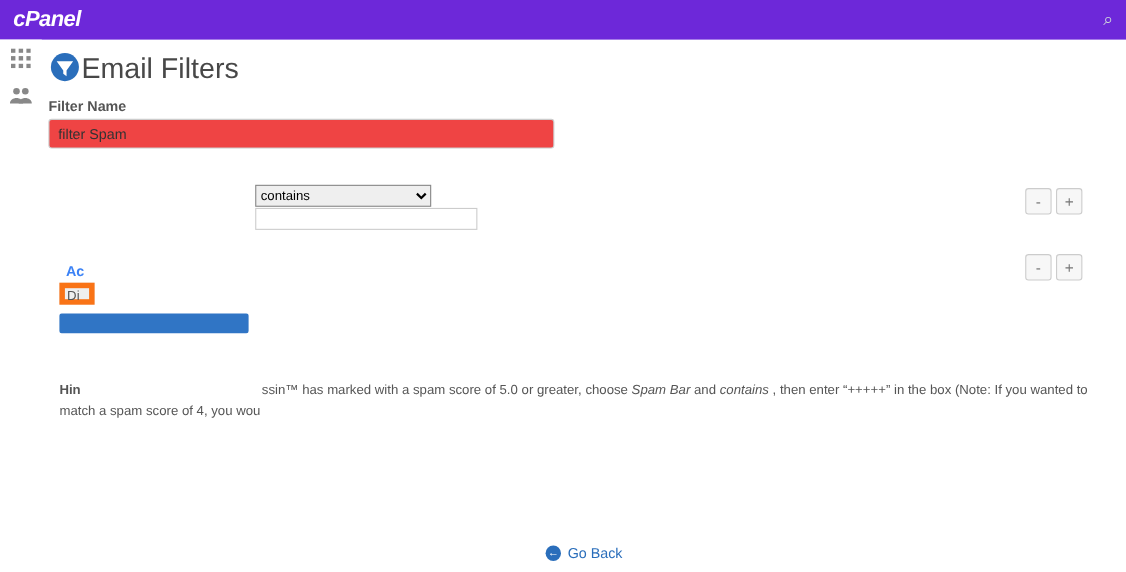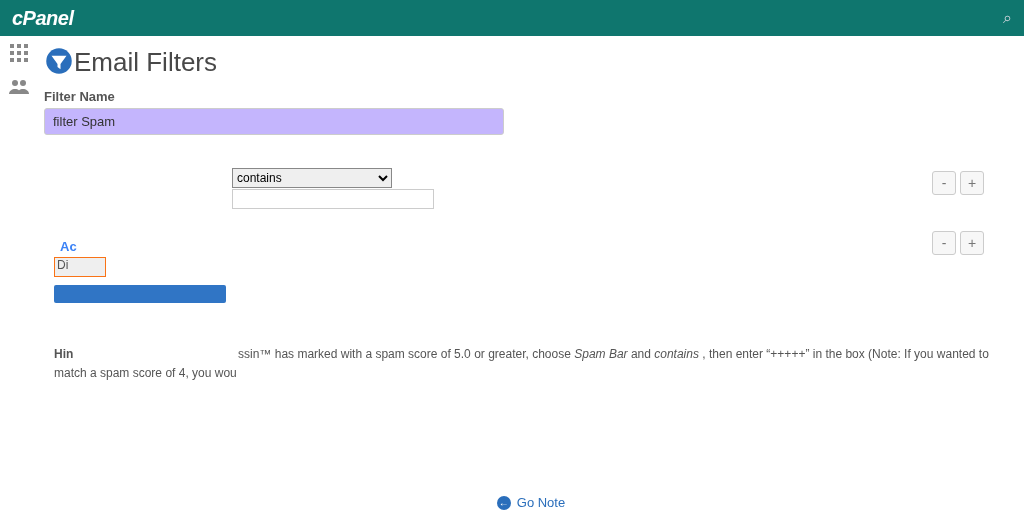--- a/index.html
+++ b/index.html
@@ -2,21 +2,21 @@
 <html><head>
   <meta charset="utf-8">
   <style>
     * { margin:0; padding:0; box-sizing:border-box; }
     body {
       font-family:"Helvetica Neue",Helvetica,Arial,sans-serif;
       font-size:13px; color:#555; background:#fff;
       width:1024px; height:520px; overflow:hidden; position:relative;
     }
     .topbar {
-      height:36px; background:#0f766e; display:flex; align-items:center;
+      height:36px; background:#6d28d9; display:flex; align-items:center;
       padding:0 12px; justify-content:space-between; color:#fff;
     }
     .brand-logo { font-style:italic; font-weight:700; font-size:20px; letter-spacing:-0.5px; }
     .sidebar {
       position:absolute; top:36px; left:0; width:38px; height:calc(100% - 36px);
       background:#fff; display:flex; flex-direction:column; align-items:center;
       padding-top:8px; gap:14px;
     }
     .sidebar .side-icon { color:#888; fill:#888; cursor:pointer; }
     .main {
@@ -24,21 +24,21 @@
       padding:6px 16px 10px 6px; overflow:hidden;
     }
     .page-title-row { display:flex; align-items:center; margin:4px 0 10px; }
     .title-icon svg { width:30px; height:30px; }
     .page-title { font-size:26px; color:#484848; font-weight:400; }
     .section-title { font-size:22px; color:#484848; font-weight:400; margin:8px 0 8px; }
     .helper { color:#777; line-height:1.5; margin-bottom:14px; font-size:12px; }
     .field-label { color:#555; font-weight:700; font-size:13px; margin-bottom:4px; display:block; }
     .text-input {
       width:460px; padding:5px 8px; border:1px solid #ccc; border-radius:3px;
-      font-size:13px; color:#333; background:#c4b5fd;
+      font-size:13px; color:#333; background:#ef4444;
     }
     .note { color:#999; font-size:12px; line-height:1.5; margin-top:6px; max-width:560px; }
     .condition-select {
       width:160px; border:1px solid #888; font-size:12px; height:20px; background:#efefef;
       position:absolute; left:188px; top:-3px;
     }
     .value-input {
       position:absolute; top:18px; left:188px; width:202px;
       border:1px solid #ccc; height:20px; font-size:12px; padding:0 4px;
     }
@@ -46,22 +46,22 @@
       position:absolute; right:24px; display:flex; gap:4px;
     }
     .pm-btn {
       width:24px; height:24px; border:1px solid #ccc; background:#f7f7f7;
       border-radius:3px; font-size:14px; color:#777; cursor:pointer;
       display:flex; align-items:center; justify-content:center;
     }
     .actions-area { margin-top:20px; margin-left:0; position:relative; height:56px; }
     .actions-overlay-label { position:absolute; top:0; left:16px; font-weight:600; color:#3b82f6; }
     .actions-select-shim {
-      position:absolute; top:18px; left:10px; width:52px; height:20px;
-      border:1px solid #f97316; background:#efefef; font-size:12px; padding-left:2px;
+      position:absolute; top:18px; left:10px; width:32px; height:20px;
+      border:5px solid #f97316; background:#efefef; font-size:12px; padding-left:2px;
     }
     .create-btn-strip {
       position:absolute; top:46px; left:10px; width:172px; height:18px;
       background:#3075c5; border-radius:2px;
     }
     .hints { margin-top:50px; margin-left:10px; color:#555; font-size:12px; line-height:1.6; }
     .hints .row { margin-bottom:8px; }
     .goback {
       position:absolute; bottom:10px; left:0; right:0; text-align:center;
       color:#2a6ebb; font-size:13px; display:flex; align-items:center; justify-content:center; gap:6px;
@@ -166,16 +166,16 @@
         <span style="display:inline-block;width:156px;"></span>
         
       </div>
     </div>
 
   </div>
 
   
   <div class="goback">
     <span class="circ">←</span>
-    <span>Go Note</span>
+    <span>Go Back</span>
   </div>
 
 </div>
 
 </body></html>

